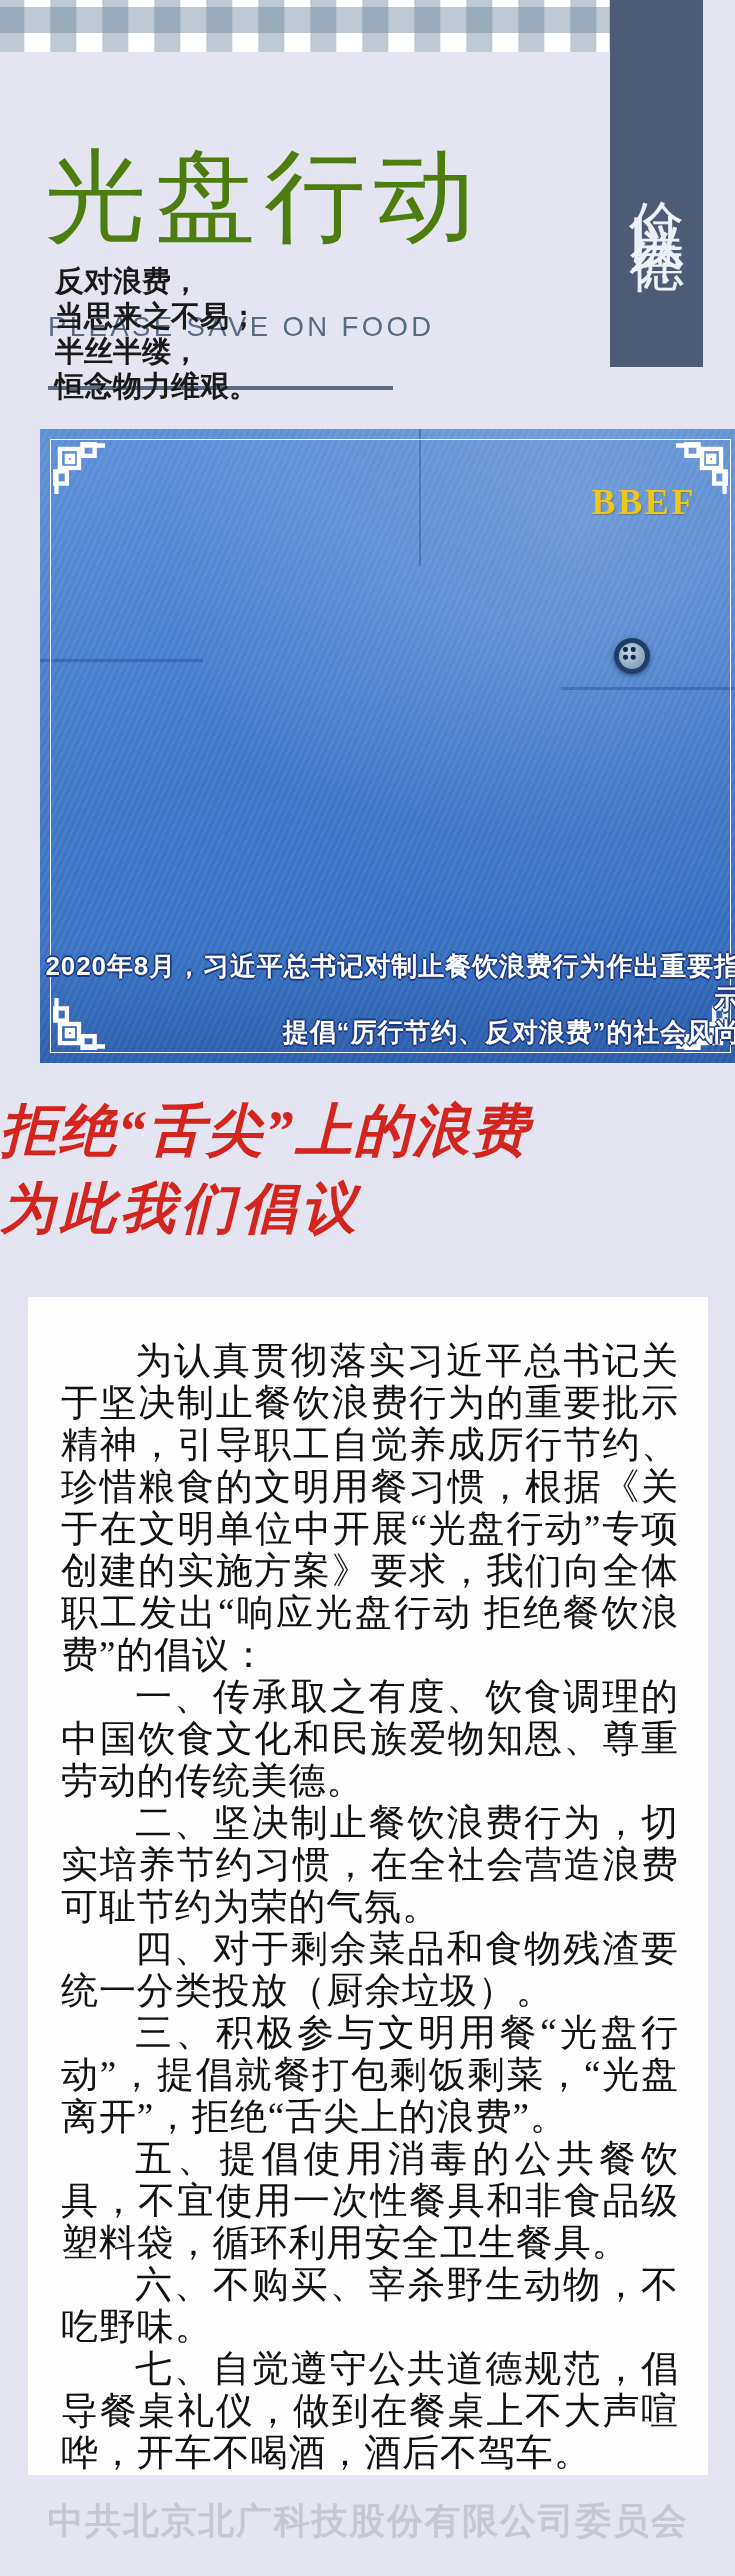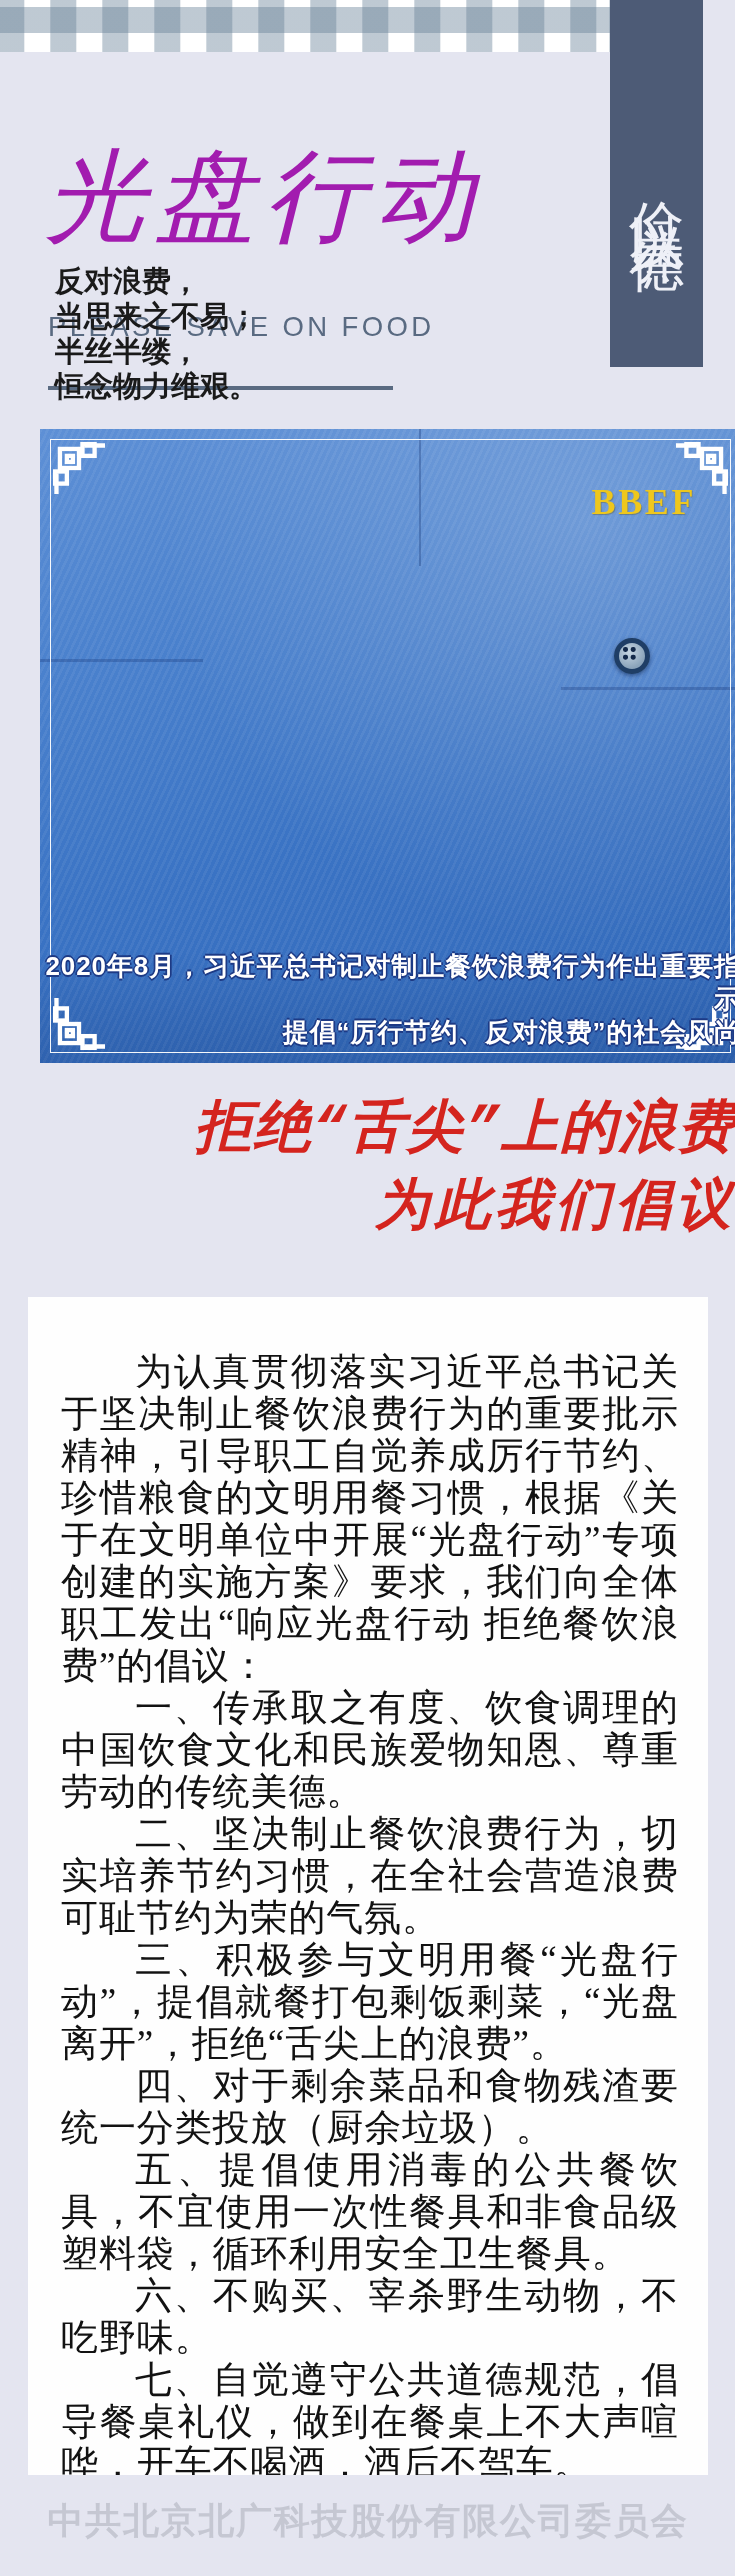--- a/index.html
+++ b/index.html
@@ -23,22 +23,22 @@
     background:#4d5b76;display:flex;align-items:center;justify-content:center;
   }
   .banner .vtext{
     writing-mode:vertical-rl;text-orientation:upright;
     color:#eef0f7;font-size:55px;letter-spacing:13.7px;
     font-family:"Liberation Serif",serif;line-height:1;
   }
   
   .title{
     position:absolute;left:45px;top:136px;
-    font-size:101px;font-weight:300;color:#a21caf;letter-spacing:8.6px;
-    line-height:1.2;white-space:nowrap;font-style:italic;
+    font-size:101px;font-weight:300;color:#4d7c0f;letter-spacing:8.6px;
+    line-height:1.2;white-space:nowrap;
   }
   .subtitle{
     position:absolute;left:48px;top:311px;
     font-size:27.5px;color:#596a81;letter-spacing:3.4px;font-weight:500;
     white-space:nowrap;
   }
   .title-rule{
     position:absolute;left:48px;top:386px;width:345px;height:4.3px;background:#596a81;
   }
   
@@ -108,31 +108,31 @@
     border-left:3.4px solid #50606e;border-top:3.4px solid #50606e;}
   .br-br{position:absolute;left:445px;top:283px;width:22px;height:22px;
     border-right:3.4px solid #50606e;border-bottom:3.4px solid #50606e;}
   .photo-caption{
     position:absolute;left:0;bottom:13.7px;width:100%;text-align:right;
     color:#ffffff;font-weight:700;font-size:26px;line-height:33px;letter-spacing:0.9px;
     text-shadow:-1.7px 0 0 #1d3a85, 1.7px 0 0 #1d3a85, 0 -1.7px 0 #1d3a85, 0 1.7px 0 #1d3a85;
   }
   
   .slogan{
-    position:absolute;left:0;top:1089px;width:100%;text-align:right;
-    color:#d4241e;font-family:Liberation Mono, monospace;
+    position:absolute;left:0;top:1089px;width:100%;text-align:left;
+    color:#d4241e;font-family:Liberation Serif, serif;
     font-weight:900;font-style:italic;
   }
   .slogan .l1{font-size:57px;line-height:84px;letter-spacing:1.7px;}
   .slogan .l2{font-size:55px;line-height:72px;letter-spacing:5.2px;}
   
   .proposal-box{
     position:absolute;left:28px;top:1297px;width:680px;height:1178px;
     background:#fefefe;overflow:hidden;box-sizing:border-box;
-    padding:54px 29px 26px 33px;
+    padding:43px 29px 26px 33px;
   }
   .proposal-box p{
     margin:0;text-indent:2em;text-align:justify;
     font-family:"Liberation Serif",serif;
     font-size:37px;line-height:42px;color:#121212;letter-spacing:0.9px;
   }
   
   .footer{
     position:absolute;left:0;top:2497px;width:100%;text-align:center;
     font-size:36px;font-weight:700;color:#c5c7d2;letter-spacing:1.7px;
@@ -225,22 +225,22 @@
 
   <div class="slogan">
     <div class="l1">拒绝“舌尖”上的浪费</div>
     <div class="l2">为此我们倡议</div>
   </div>
 
   <div class="proposal-box">
     <p>为认真贯彻落实习近平总书记关于坚决制止餐饮浪费行为的重要批示精神，引导职工自觉养成厉行节约、珍惜粮食的文明用餐习惯，根据《关于在文明单位中开展“光盘行动”专项创建的实施方案》要求，我们向全体职工发出“响应光盘行动 拒绝餐饮浪费”的倡议：</p>
     <p>一、传承取之有度、饮食调理的中国饮食文化和民族爱物知恩、尊重劳动的传统美德。</p>
     <p>二、坚决制止餐饮浪费行为，切实培养节约习惯，在全社会营造浪费可耻节约为荣的气氛。</p>
+    <p>四、对于剩余菜品和食物残渣要统一分类投放（厨余垃圾）。</p>
     <p>三、积极参与文明用餐“光盘行动”，提倡就餐打包剩饭剩菜，“光盘离开”，拒绝“舌尖上的浪费”。</p>
-    <p>四、对于剩余菜品和食物残渣要统一分类投放（厨余垃圾）。</p>
     <p>五、提倡使用消毒的公共餐饮具，不宜使用一次性餐具和非食品级塑料袋，循环利用安全卫生餐具。</p>
     <p>六、不购买、宰杀野生动物，不吃野味。</p>
     <p>七、自觉遵守公共道德规范，倡导餐桌礼仪，做到在餐桌上不大声喧哗，开车不喝酒，酒后不驾车。</p>
   </div>
 
   <div class="footer">中共北京北广科技股份有限公司委员会</div>
 
 </div>
 
 

